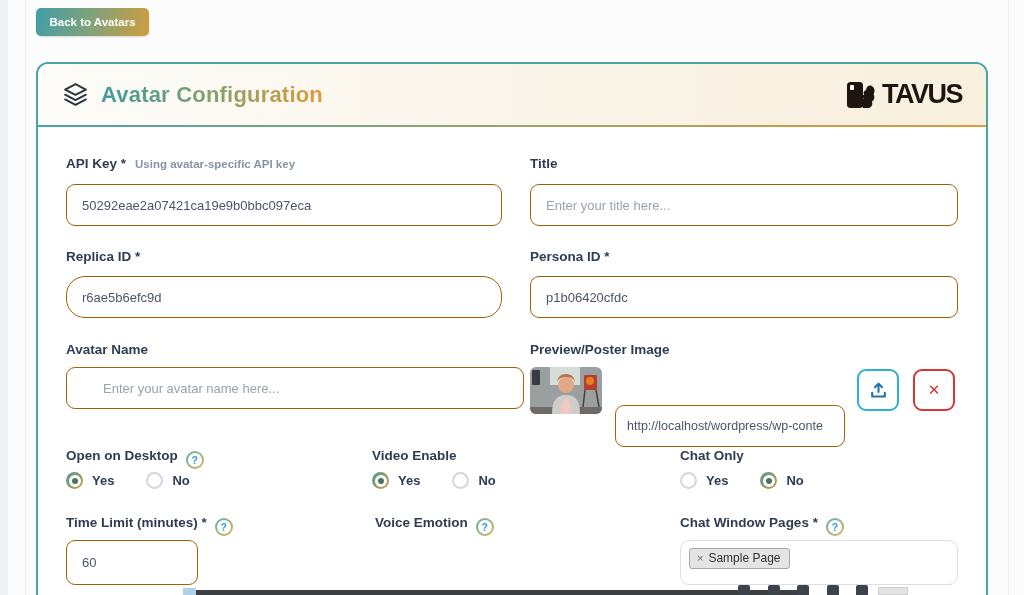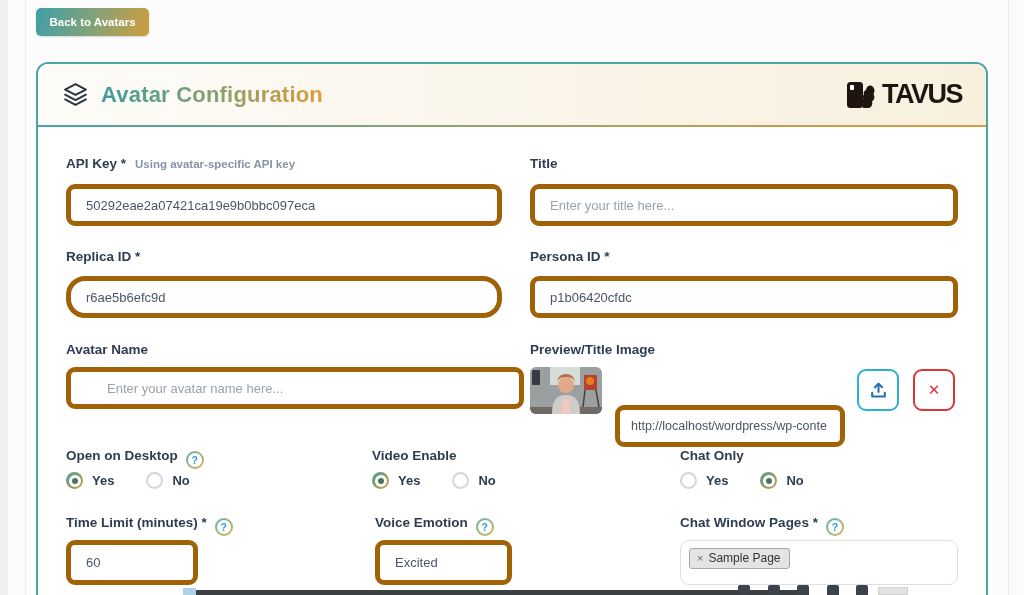--- a/index.html
+++ b/index.html
@@ -42,21 +42,21 @@
     -webkit-background-clip:text; background-clip:text;
     color:transparent; -webkit-text-fill-color:transparent;
   }
   .brand { display:flex; align-items:center; gap:6px; }
   .brand-text { font-size:27px; font-weight:900; letter-spacing:-1.5px; color:#201410; }
 
   
   .flabel { position:absolute; font-size:13.5px; font-weight:bold; color:#2e3d50; white-space:nowrap; }
   .fnote { font-size:11.5px; font-weight:bold; color:#8694a5; margin-left:9px; }
   .tinput {
-    position:absolute; height:42px; border:5px solid #a16207; border-radius:9px;
+    position:absolute; height:42px; border:1px solid #a16207; border-radius:9px;
     padding:0 15px; font-size:13px; color:#4a5568; background:#fff;
     font-family:inherit; outline:none;
   }
   .tinput::placeholder { color:#99a2ac; }
 
   .help {
     width:18px; height:18px; border-radius:50%;
     background:linear-gradient(135deg,#5db3a9,#dfb257);
     display:inline-flex; align-items:center; justify-content:center;
     vertical-align:-4px; margin-left:8px;
@@ -148,21 +148,21 @@
 
     <div class="flabel" style="left:28px; top:185px;">Replica ID *</div>
     <input class="tinput" style="left: 28px; top: 212px; width: 436px; border-radius: 19px;" type="text" value="r6ae5b6efc9d">
 
     <div class="flabel" style="left:492px; top:185px;">Persona ID *</div>
     <input class="tinput" style="left: 492px; top: 212px; width: 428px;" type="text" value="p1b06420cfdc">
 
     <div class="flabel" style="left:28px; top:278px;text-align:center;">Avatar Name</div>
     <input class="tinput" style="left: 28px; top: 303px; width: 458px; padding-left: 36px;" type="text" placeholder="Enter your avatar name here...">
 
-    <div class="flabel" style="left:492px; top:278px;">Preview/Title Image</div>
+    <div class="flabel" style="left:492px; top:278px;">Preview/Poster Image</div>
     <div class="thumb">
       <svg width="72" height="47" viewBox="0 0 72 47">
         <rect width="72" height="47" fill="#9aa0a0"></rect>
         <rect x="20" y="0" width="30" height="18" fill="#d8dcd6"></rect>
         <rect x="2" y="3" width="8" height="15" rx="1" fill="#363b45"></rect>
         <rect x="54" y="8" width="13" height="15" rx="1" fill="#b5402d"></rect>
         <circle cx="60" cy="14" r="4" fill="#e67e22"></circle>
         <path d="M55 23 L53 40 M66 23 L69 40" stroke="#4a3f36" stroke-width="1.5"></path>
         <rect x="0" y="40" width="72" height="7" fill="#6f6a66"></rect>
         <path d="M22 47 C22 34 26 28 36 28 C46 28 50 34 50 47 Z" fill="#cfcdc9"></path>
@@ -239,21 +239,20 @@
           <span class="help-inner">?</span>
         </span>
     </div>
     <input class="tinput" style="left: 28px; top: 476px; width: 132px; height: 45px;" type="text" value="60">
 
     <div class="flabel" style="left:337px; top:451px;">
       <span>Voice Emotion</span><span class="help">
           <span class="help-inner">?</span>
         </span>
     </div>
-    <input class="tinput" style="left: 337px; top: 476px; width: 137px; height: 45px;" type="text" value="Excited">
 
     <div class="flabel" style="left:642px; top:451px;">
       <span>Chat Window Pages *</span><span class="help">
           <span class="help-inner">?</span>
         </span>
     </div>
     <div class="chipbox">
       <span class="chip">
         <span class="chip-x">×</span>
         <span>Sample Page</span>

